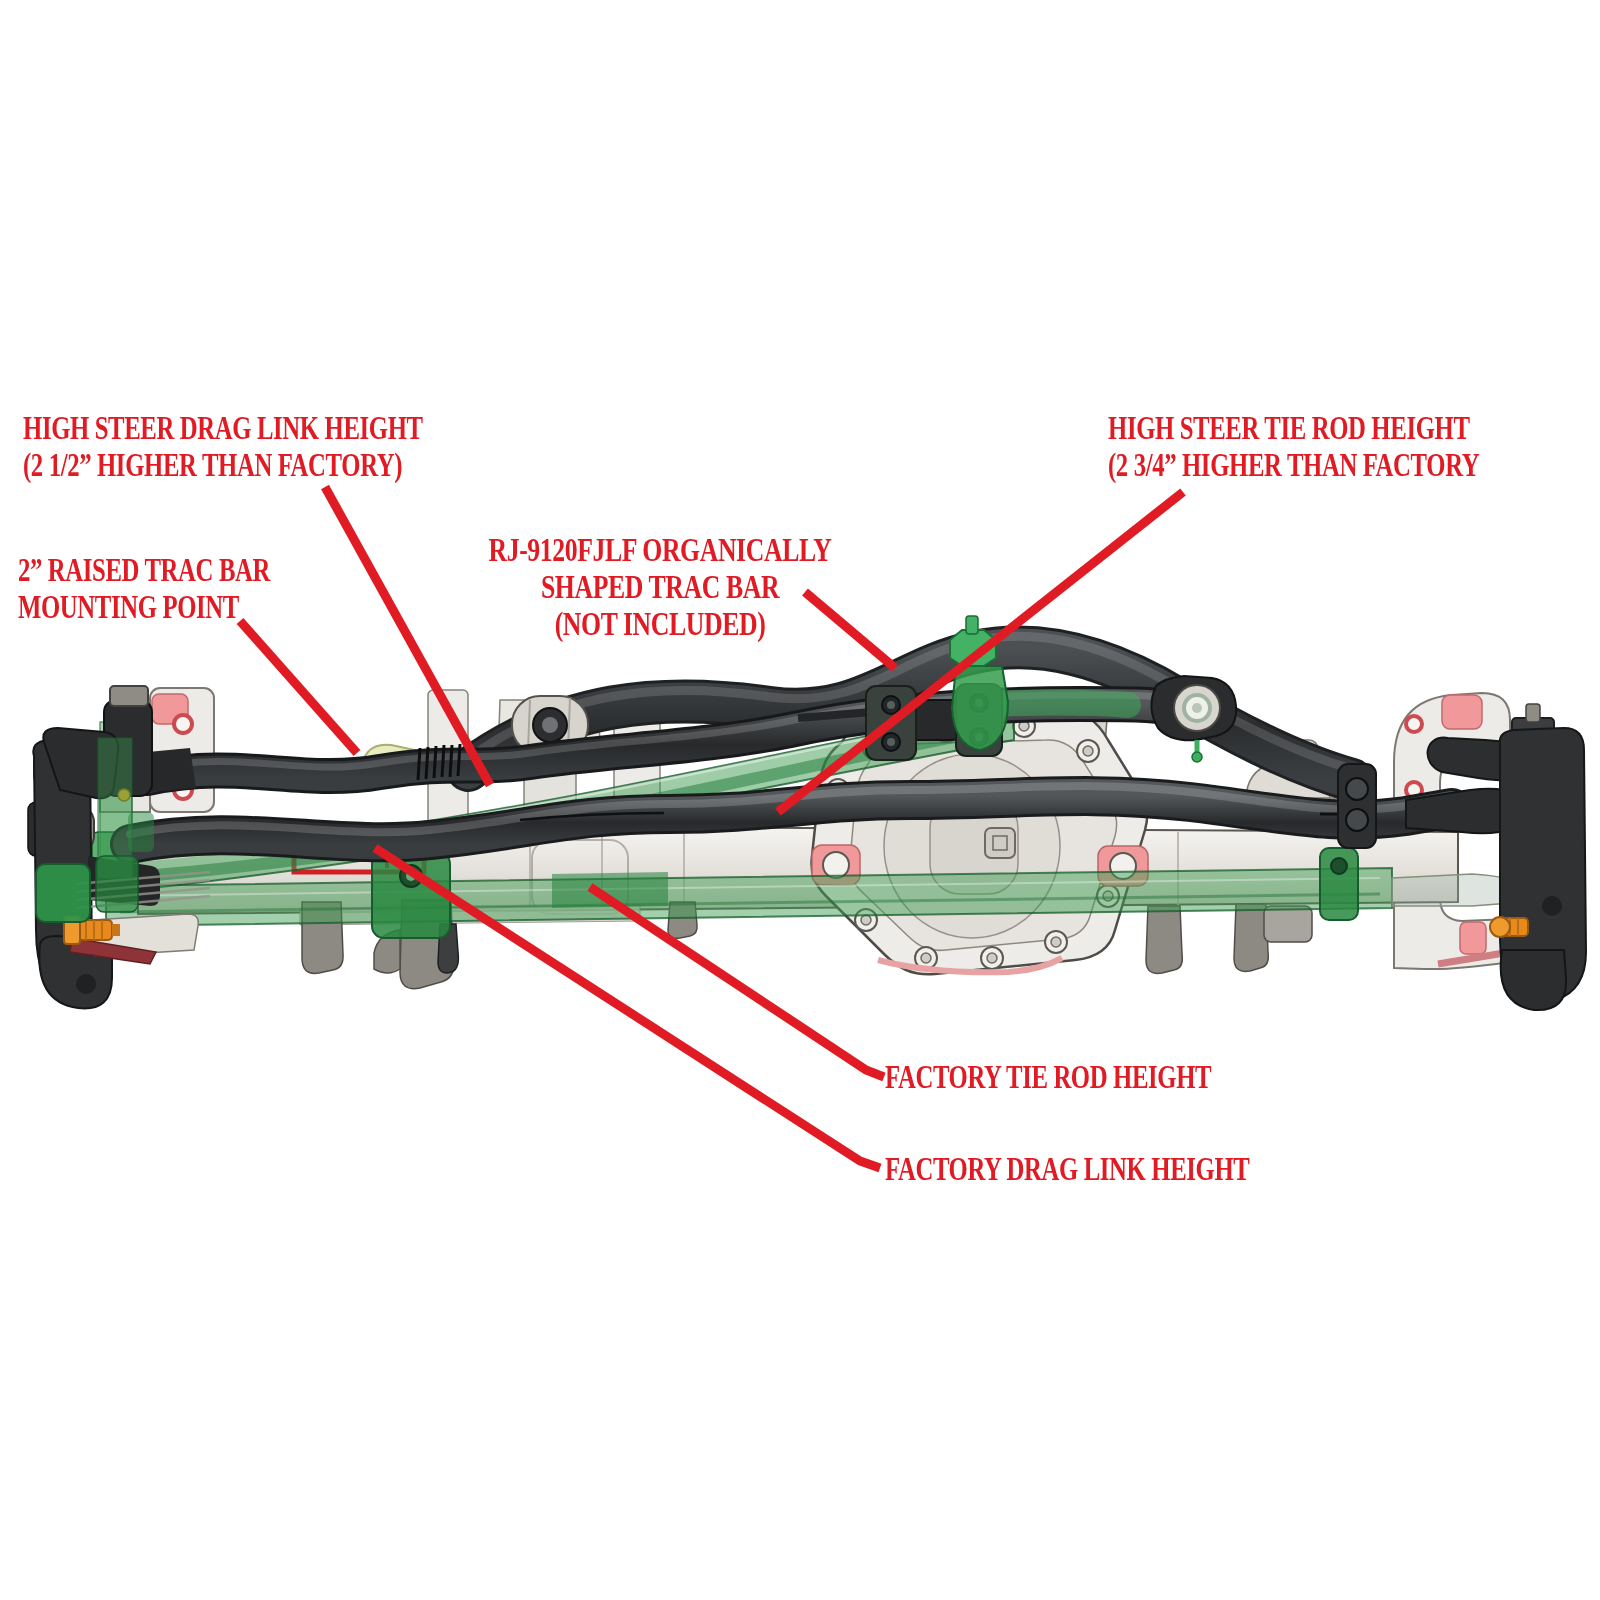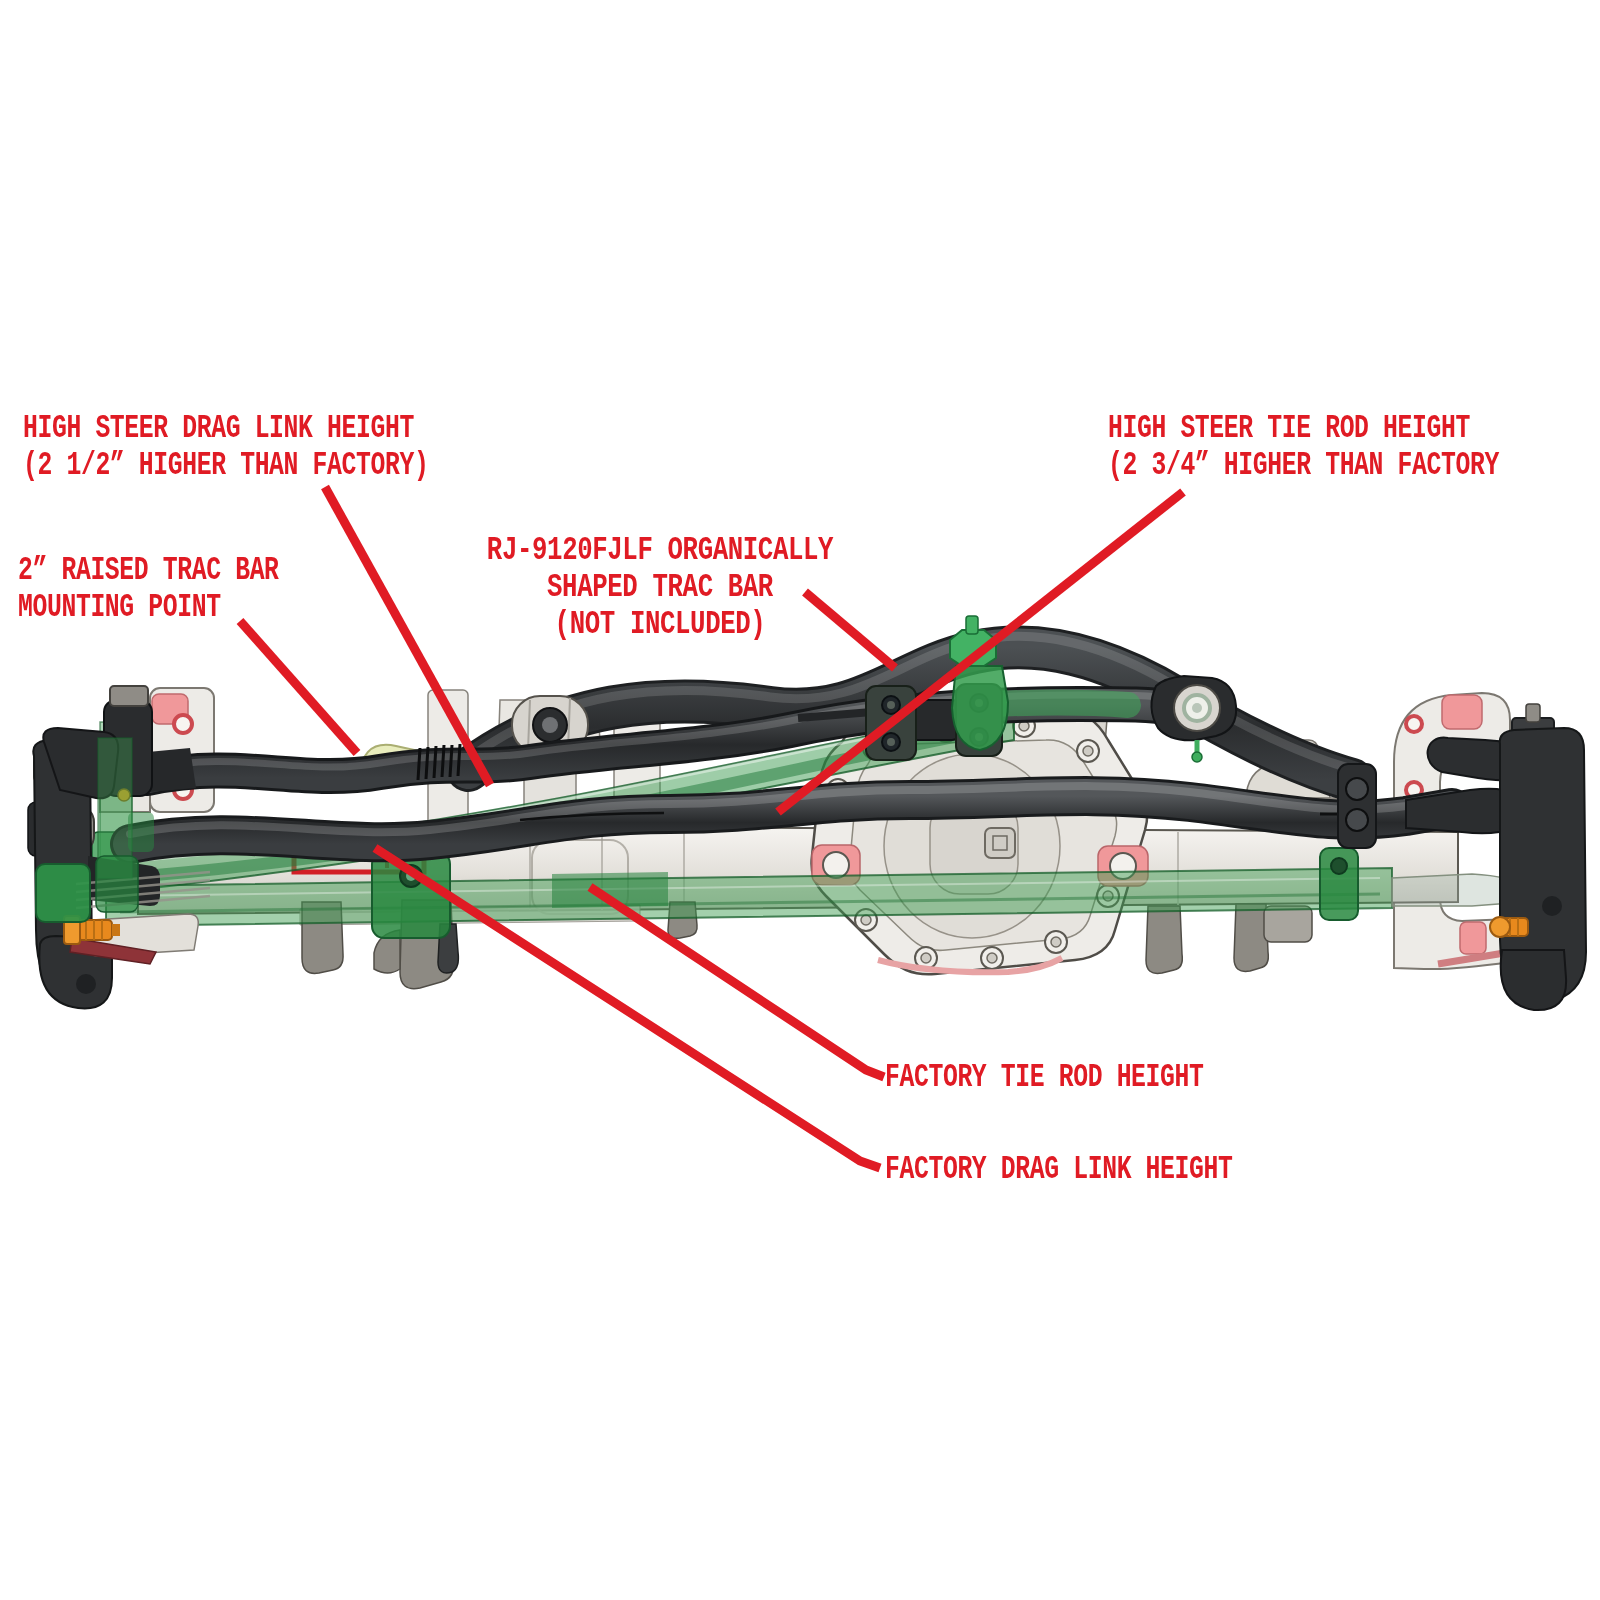--- a/index.html
+++ b/index.html
@@ -1,17 +1,17 @@
 <!DOCTYPE html>
 <html style="--background: #ffffff; --annotation-red: #e01b24; --new-part-green: #2f9e4d; --factory-overlay-green: #3a9c4e; --steel-bar-black: #2c2e30; --axle-gray: #eceae6; --accent-pink: #f0989a; --accent-orange: #e8891d; --highlight-yellow: #e9edbd;"><head>
 <meta charset="utf-8">
 <style>
   html,body{margin:0;padding:0;background:#ffffff;}
   .stage{position:relative;width:1600px;height:1600px;background:var(--background,#fff);overflow:hidden;
-         font-family:Liberation Mono, monospace;}
+         font-family:Liberation Serif, serif;}
   .illustration{position:absolute;left:0;top:0;width:1600px;height:1600px;}
   .label{position:absolute;color:var(--annotation-red,#e01b24);font-weight:bold;font-size:33px;
          line-height:37px;letter-spacing:-0.5px;white-space:nowrap;
          transform:scaleX(0.75);transform-origin:left top;}
   .label.center{transform:scaleX(0.78) translateX(-50%);transform-origin:left top;text-align:center;}
   .label .ln{display:block;}
 </style>
 </head>
 <body>
 

